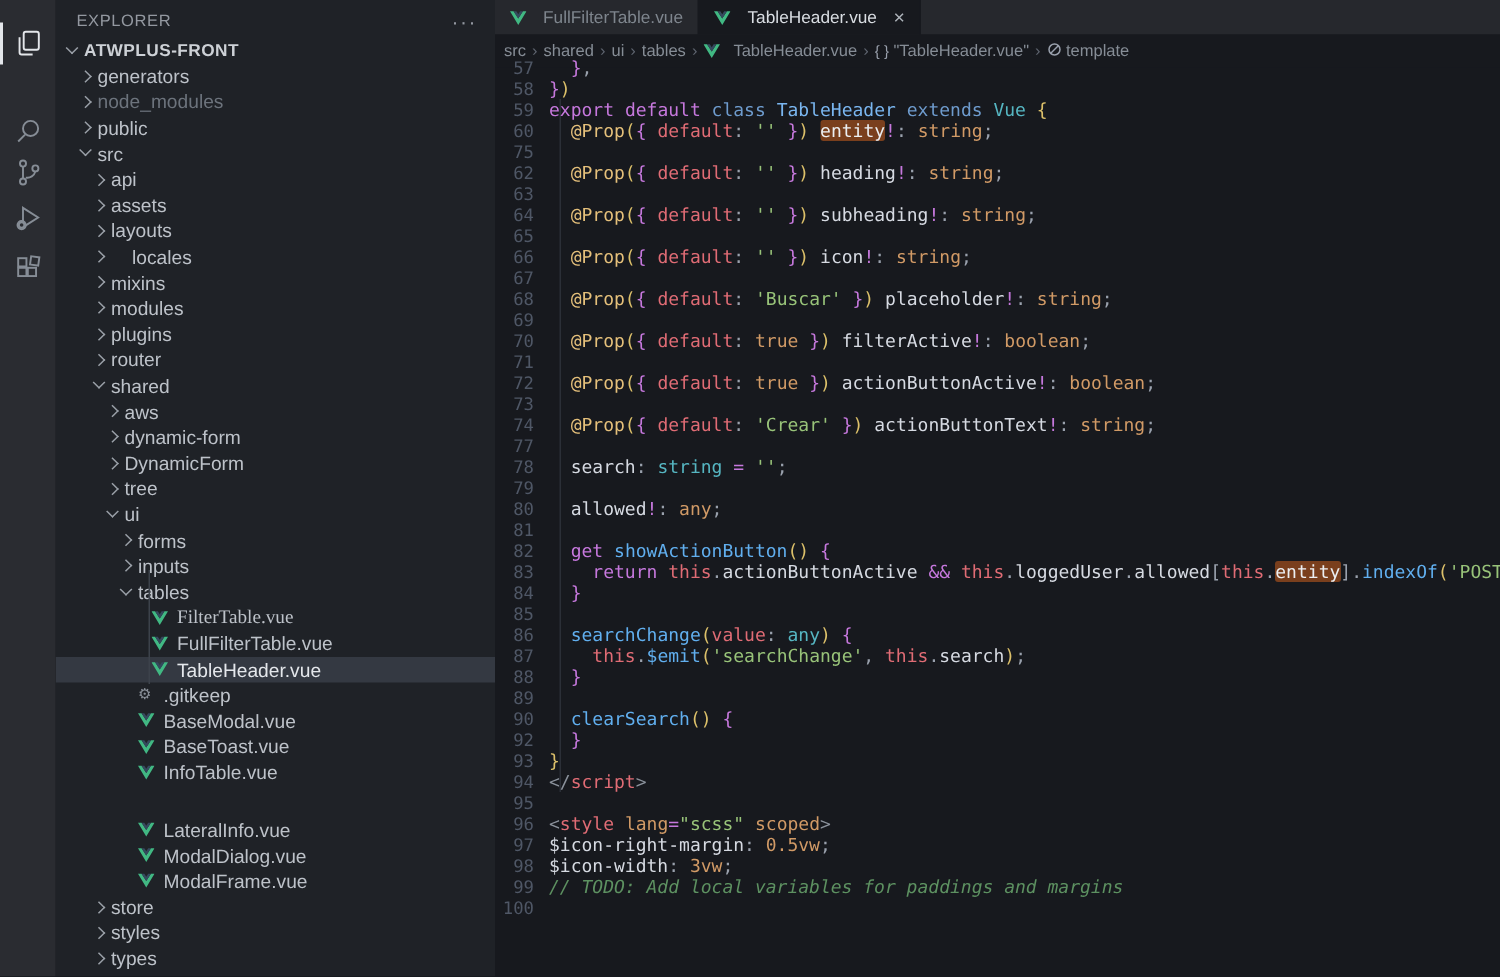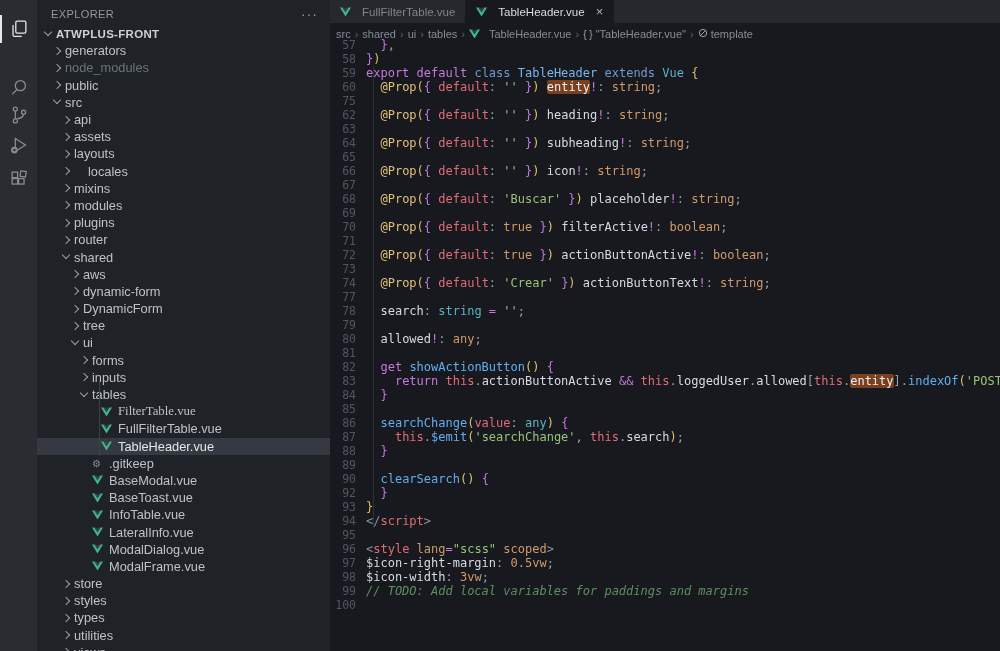--- a/index.html
+++ b/index.html
@@ -270,21 +270,21 @@
         <div class="trow" style="padding-left: 43px;">
           <span class="chev none"></span>
           <span class="ficon">
             <svg width="11" height="10" viewBox="0 0 12 10">
               <path fill="#41b883" d="M0 0h2.6L6 5.4 9.4 0H12L6 10z"></path>
               <path fill="#35495e" d="M2.6 0h2L6 2.2 7.4 0h2L6 5.4z"></path>
             </svg>
           </span>
           <span class="tlabel">InfoTable.vue</span>
         </div>
-        <div class="trow" style="padding-left: 43px;">
+        <div class="trow" style="padding-left: 43px; margin-top: 21px;">
           <span class="chev none"></span>
           <span class="ficon">
             <svg width="11" height="10" viewBox="0 0 12 10">
               <path fill="#41b883" d="M0 0h2.6L6 5.4 9.4 0H12L6 10z"></path>
               <path fill="#35495e" d="M2.6 0h2L6 2.2 7.4 0h2L6 5.4z"></path>
             </svg>
           </span>
           <span class="tlabel">LateralInfo.vue</span>
         </div>
         <div class="trow" style="padding-left: 43px;">

